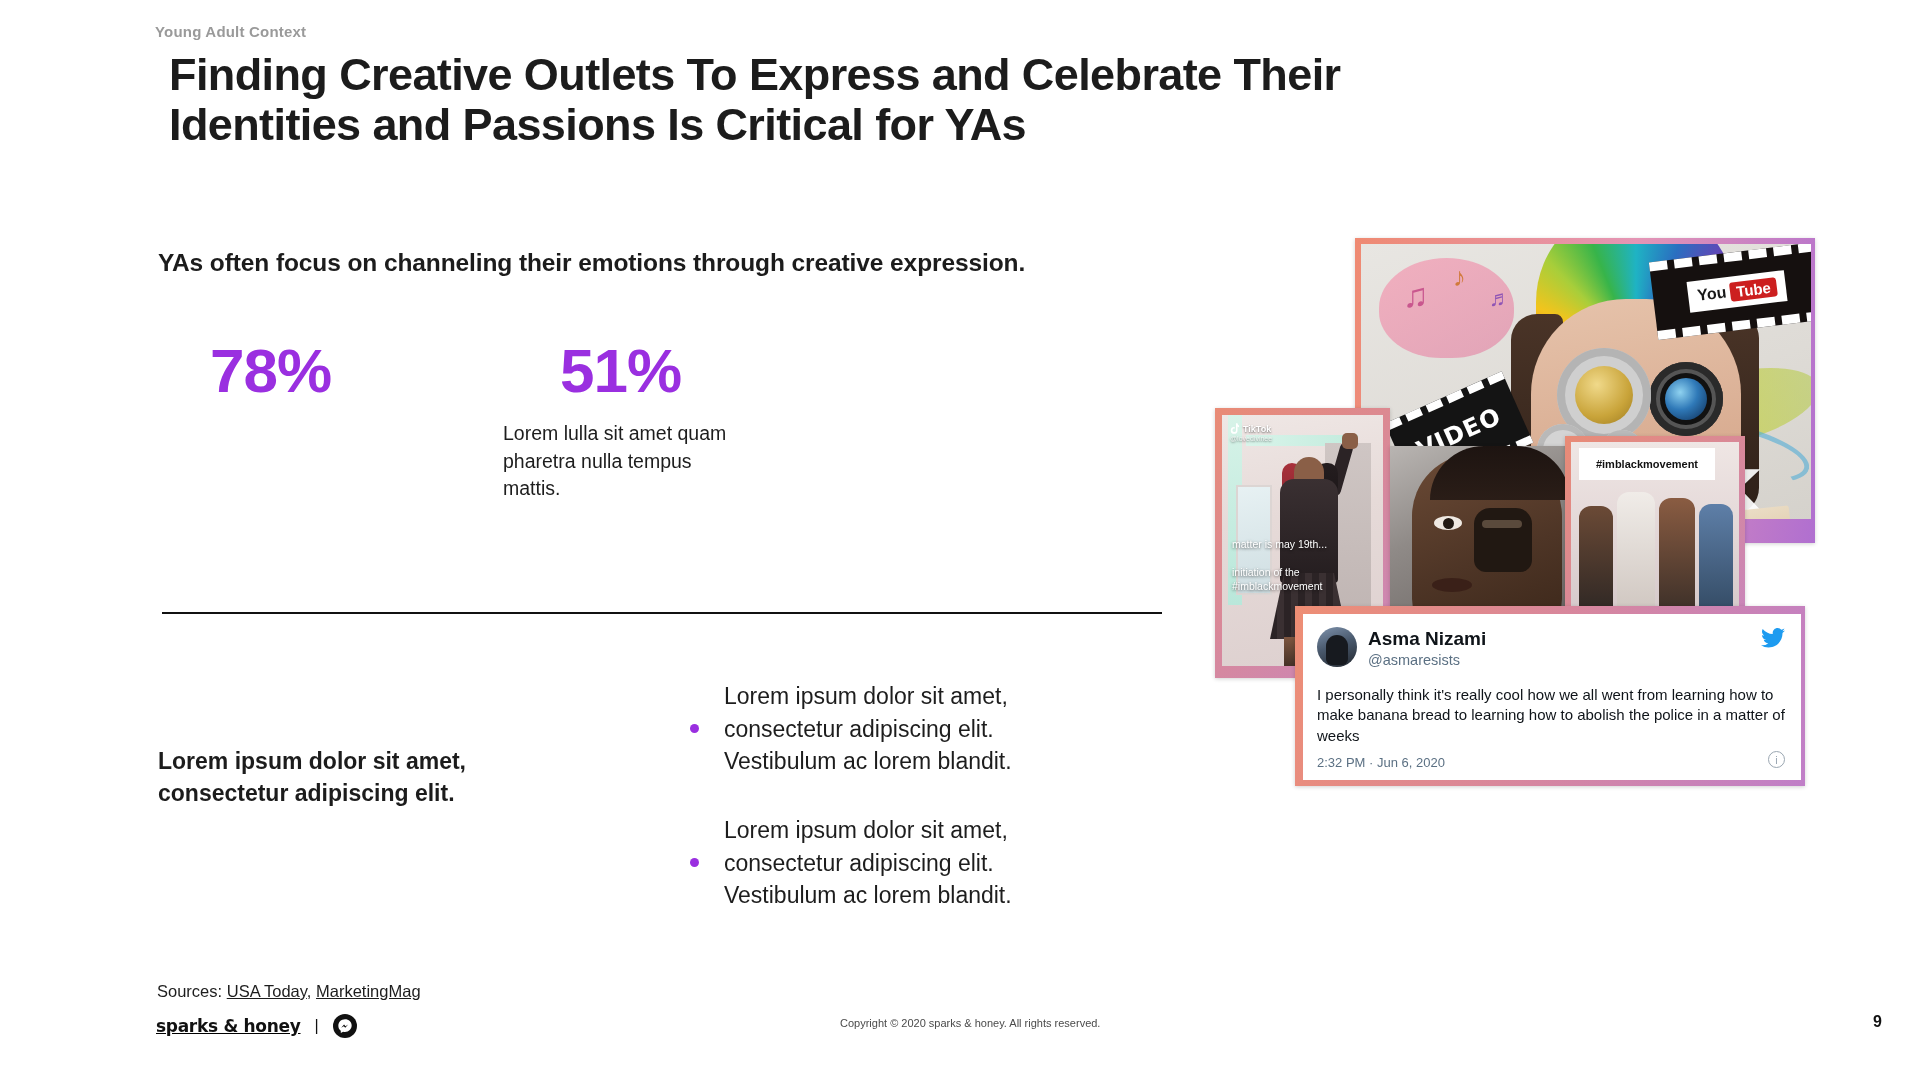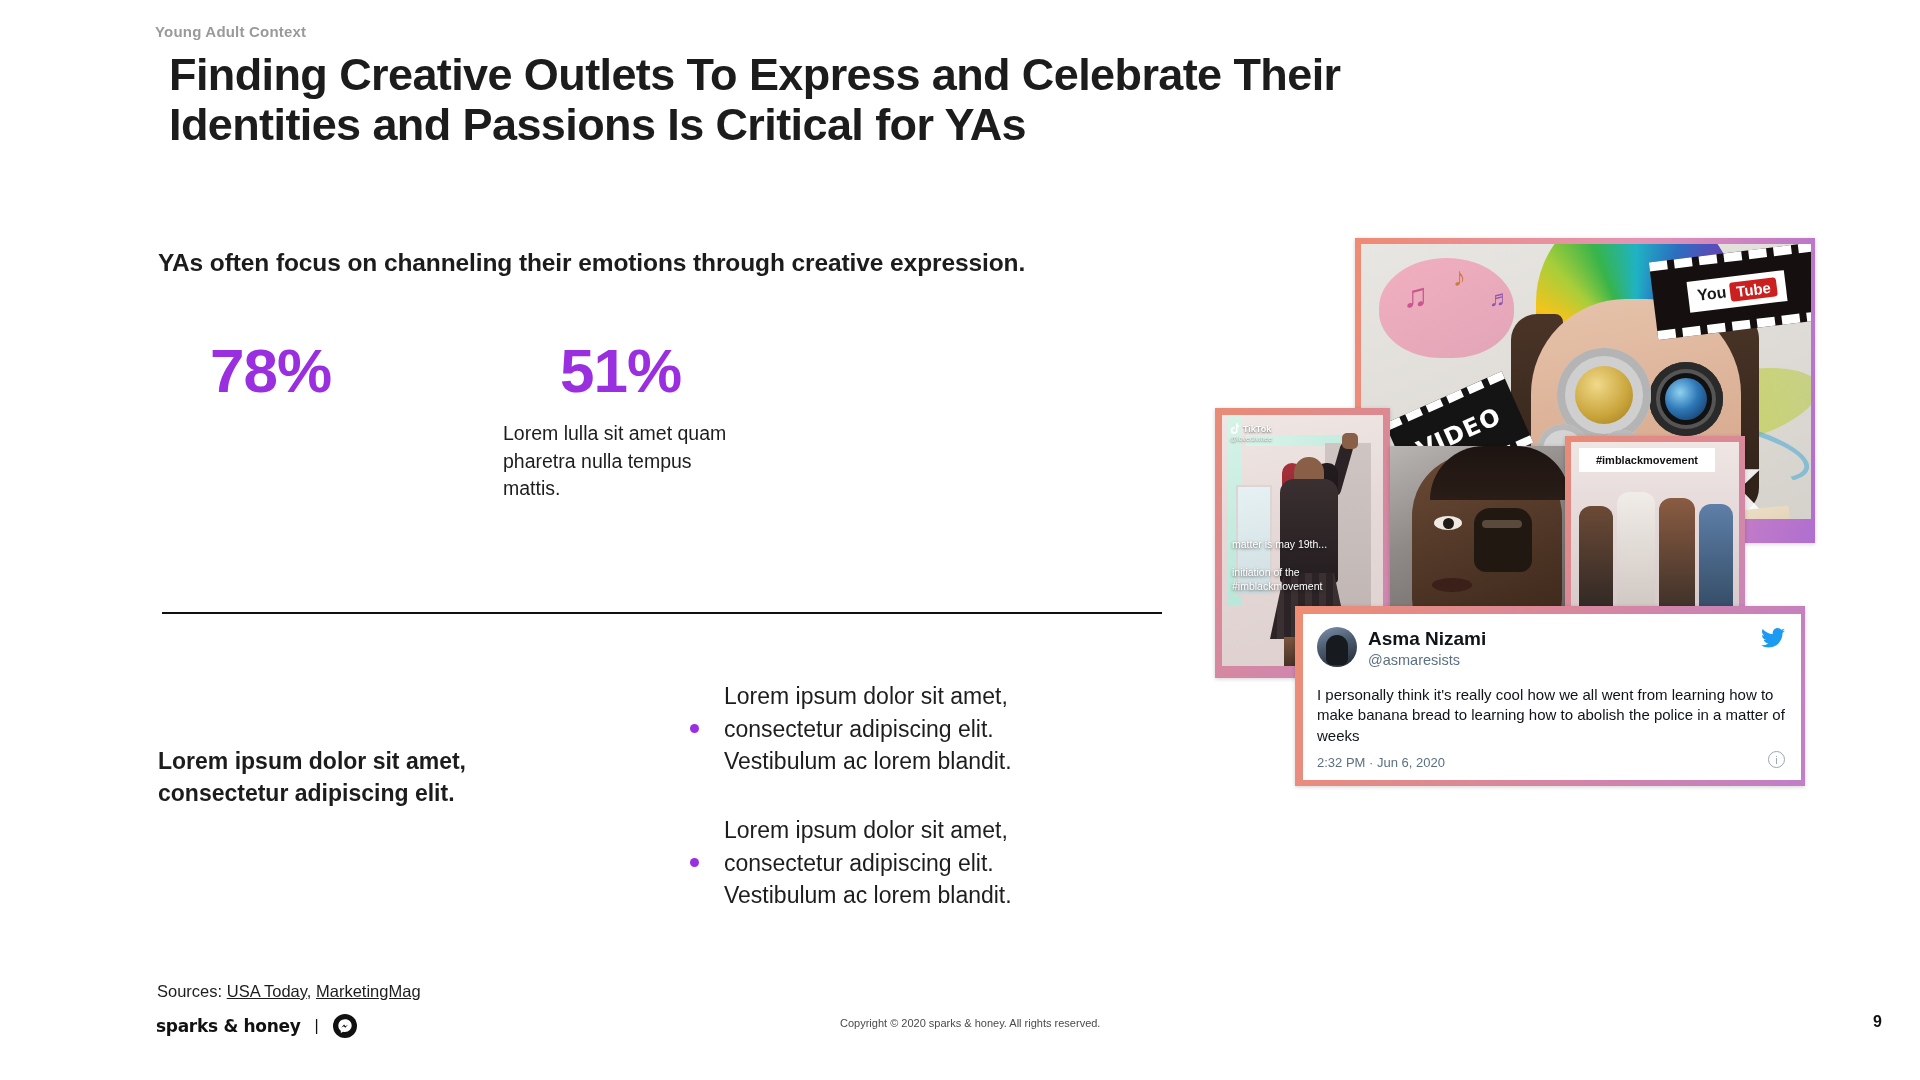--- a/index.html
+++ b/index.html
@@ -72,21 +72,21 @@
   }
 
   
   .sources {
     position:absolute; left:157px; top:982px;
     font-size:16.5px; color:#1d1d1d;
   }
   .sources a { color:#1d1d1d; text-decoration:underline; }
   .brand-row {
     position:absolute; left:156px; top:1014px;
-    display:flex; align-items:center;
+    display:flex; align-items:center;text-decoration:underline;
   }
   .brand-logo {
     font-size:17px; font-weight:700; color:#111;
     letter-spacing:-.3px; font-family:"DejaVu Sans", sans-serif;
   }
   .brand-sep { margin:0 14px; color:#111; font-size:16px; }
   .msgr {
     width:24px; height:24px; border-radius:50%;
     background:#111; display:flex; align-items:center; justify-content:center;
   }
@@ -357,21 +357,21 @@
   
   .f-group {
     left:350px; top:198px; width:180px; height:190px;
     background:linear-gradient(135deg,#e98b75,#c886bd); padding:6px;
   }
   .f-group .inner {
     left:6px; top:6px; right:6px; bottom:6px;
     background:linear-gradient(180deg,#efe6e4 0%,#e2d6d6 55%,#d4c8c9 100%);
   }
   .gp-tag {
-    position:absolute; left:8px; top:6px; right:24px; height:24px;
+    position:absolute; left:8px; top:6px; right:24px; height:32px;
     background:#fff; color:#111; font-size:11px; font-weight:700;
     display:flex; align-items:center; justify-content:center;
   }
   .gp-person { position:absolute; bottom:6px; border-radius:12px 12px 0 0; }
   .gp-p1 { left:8px; width:34px; height:108px; background:linear-gradient(180deg,#6b4a36,#2e2724); }
   .gp-p2 { left:46px; width:38px; height:122px; background:linear-gradient(180deg,#f0ece8,#cfc6c0); }
   .gp-p3 { left:88px; width:36px; height:116px; background:linear-gradient(180deg,#8a5c42,#3b2f28); }
   .gp-p4 { left:128px; width:34px; height:110px; background:linear-gradient(180deg,#5e7fa8,#334a63); }
 
   

